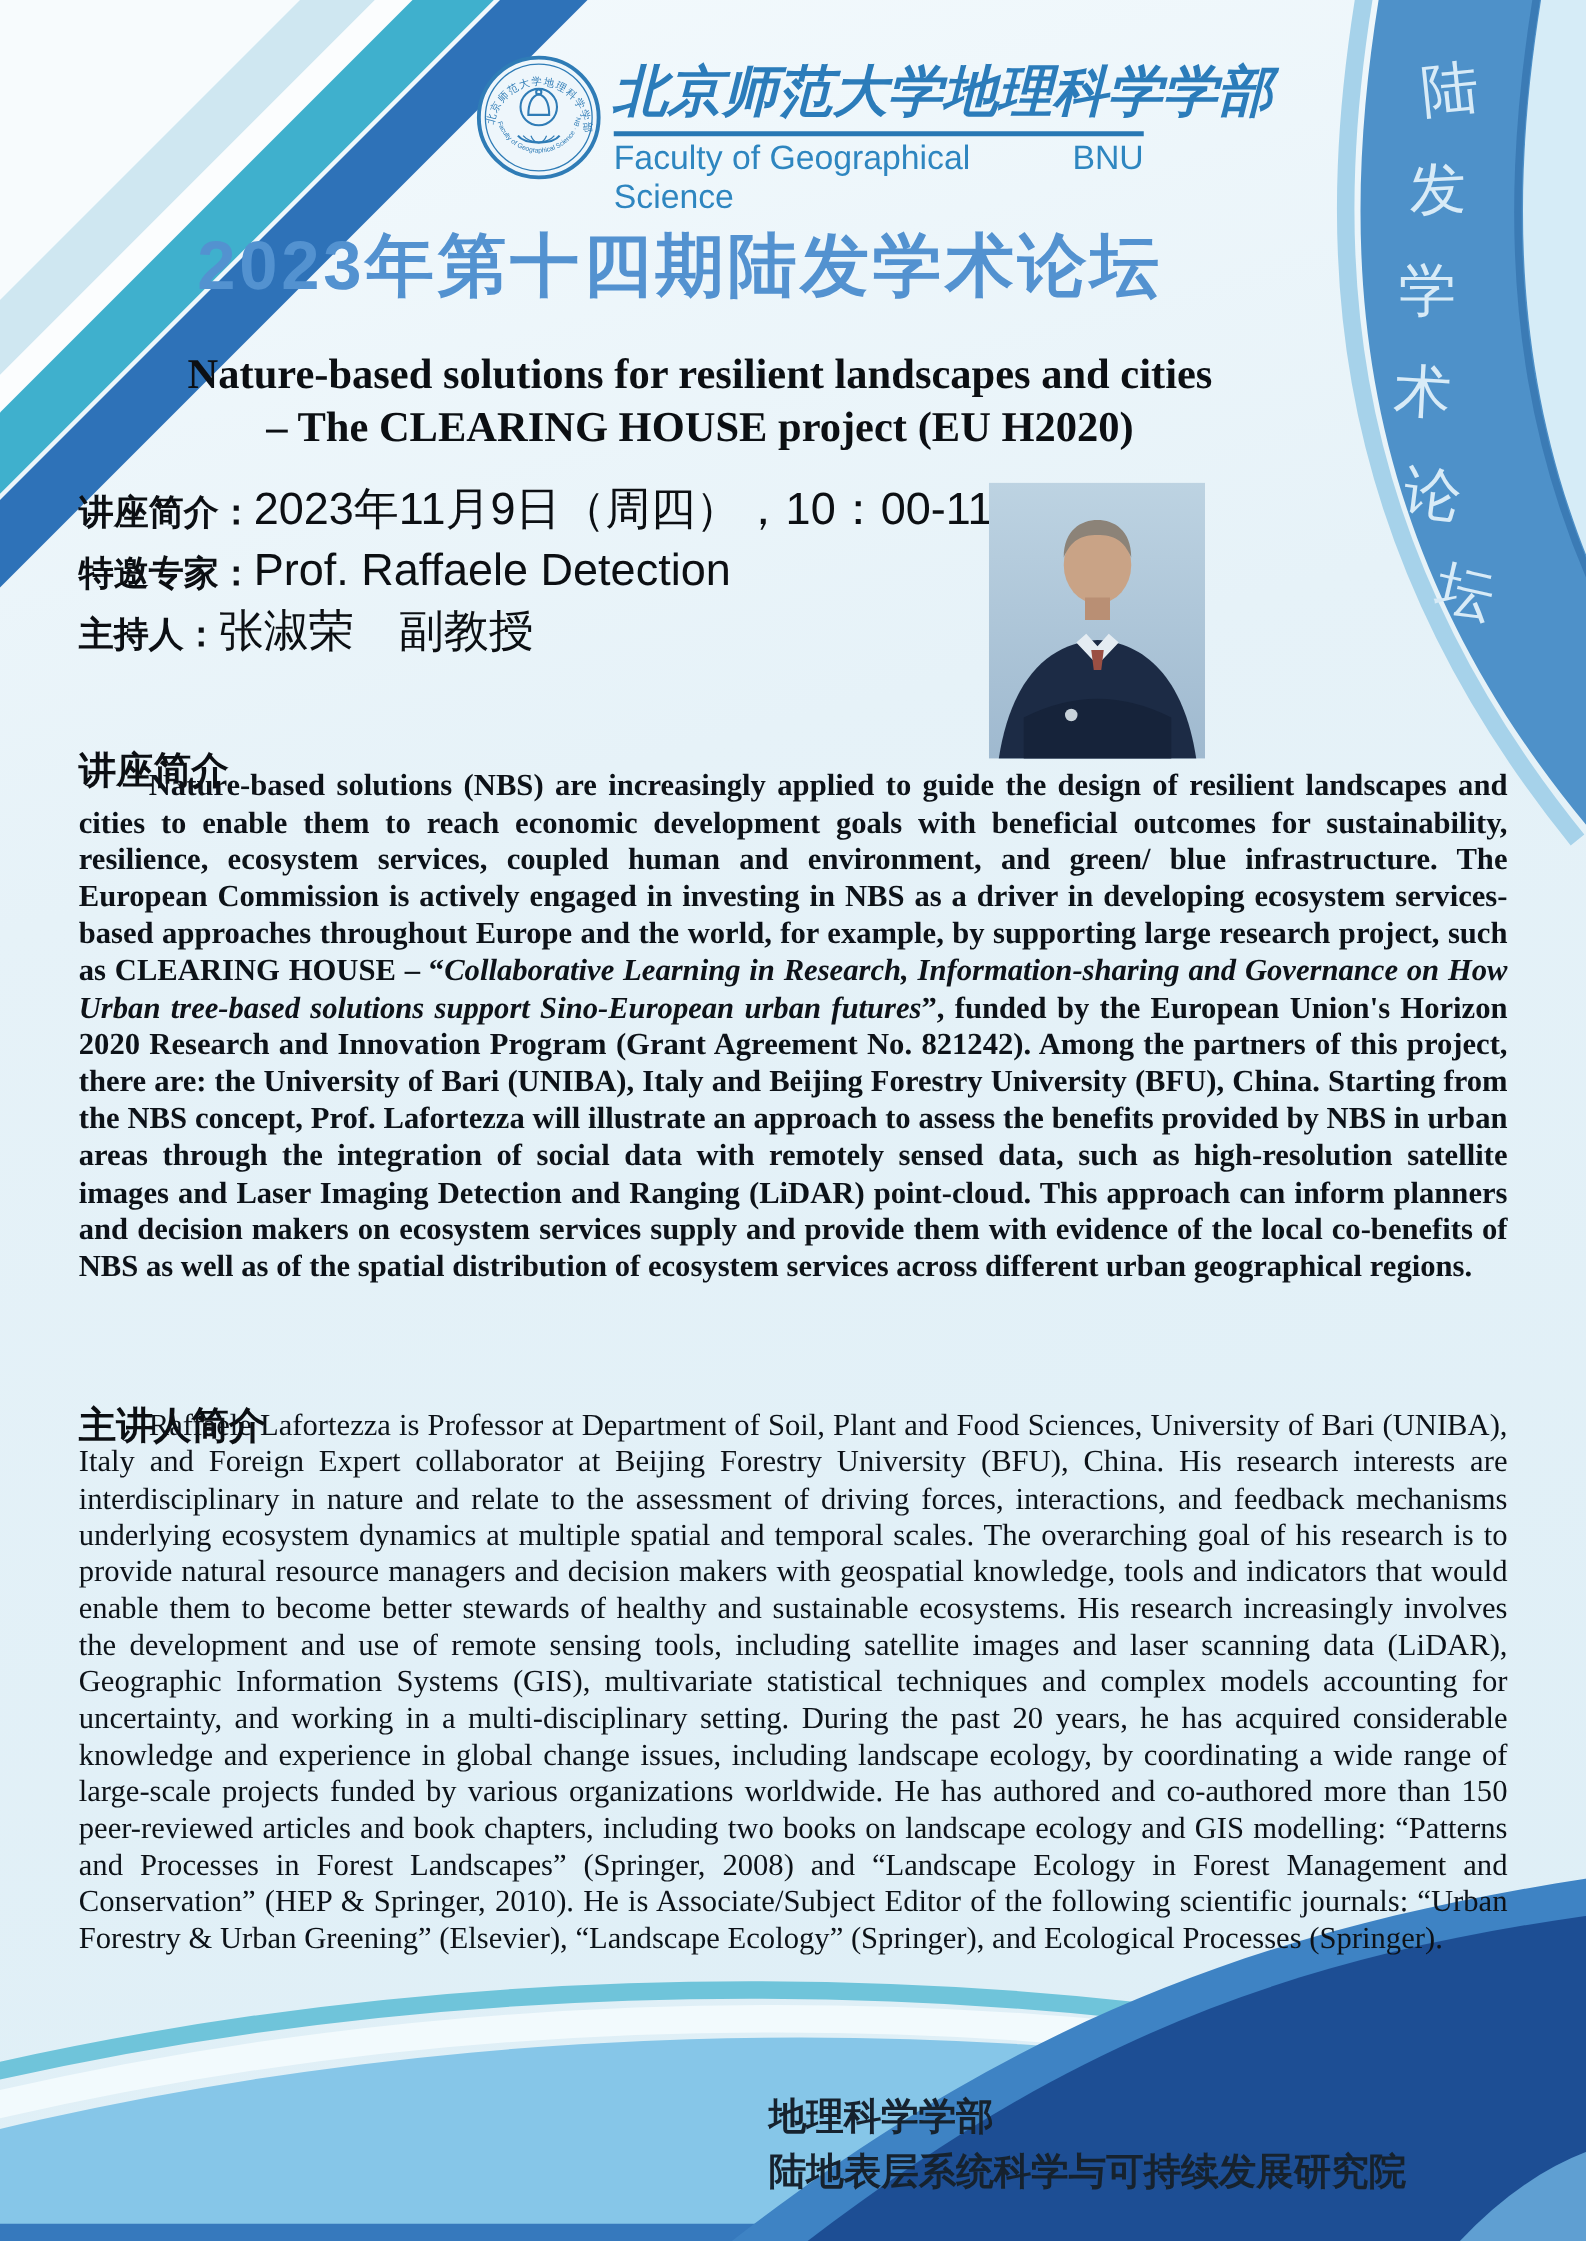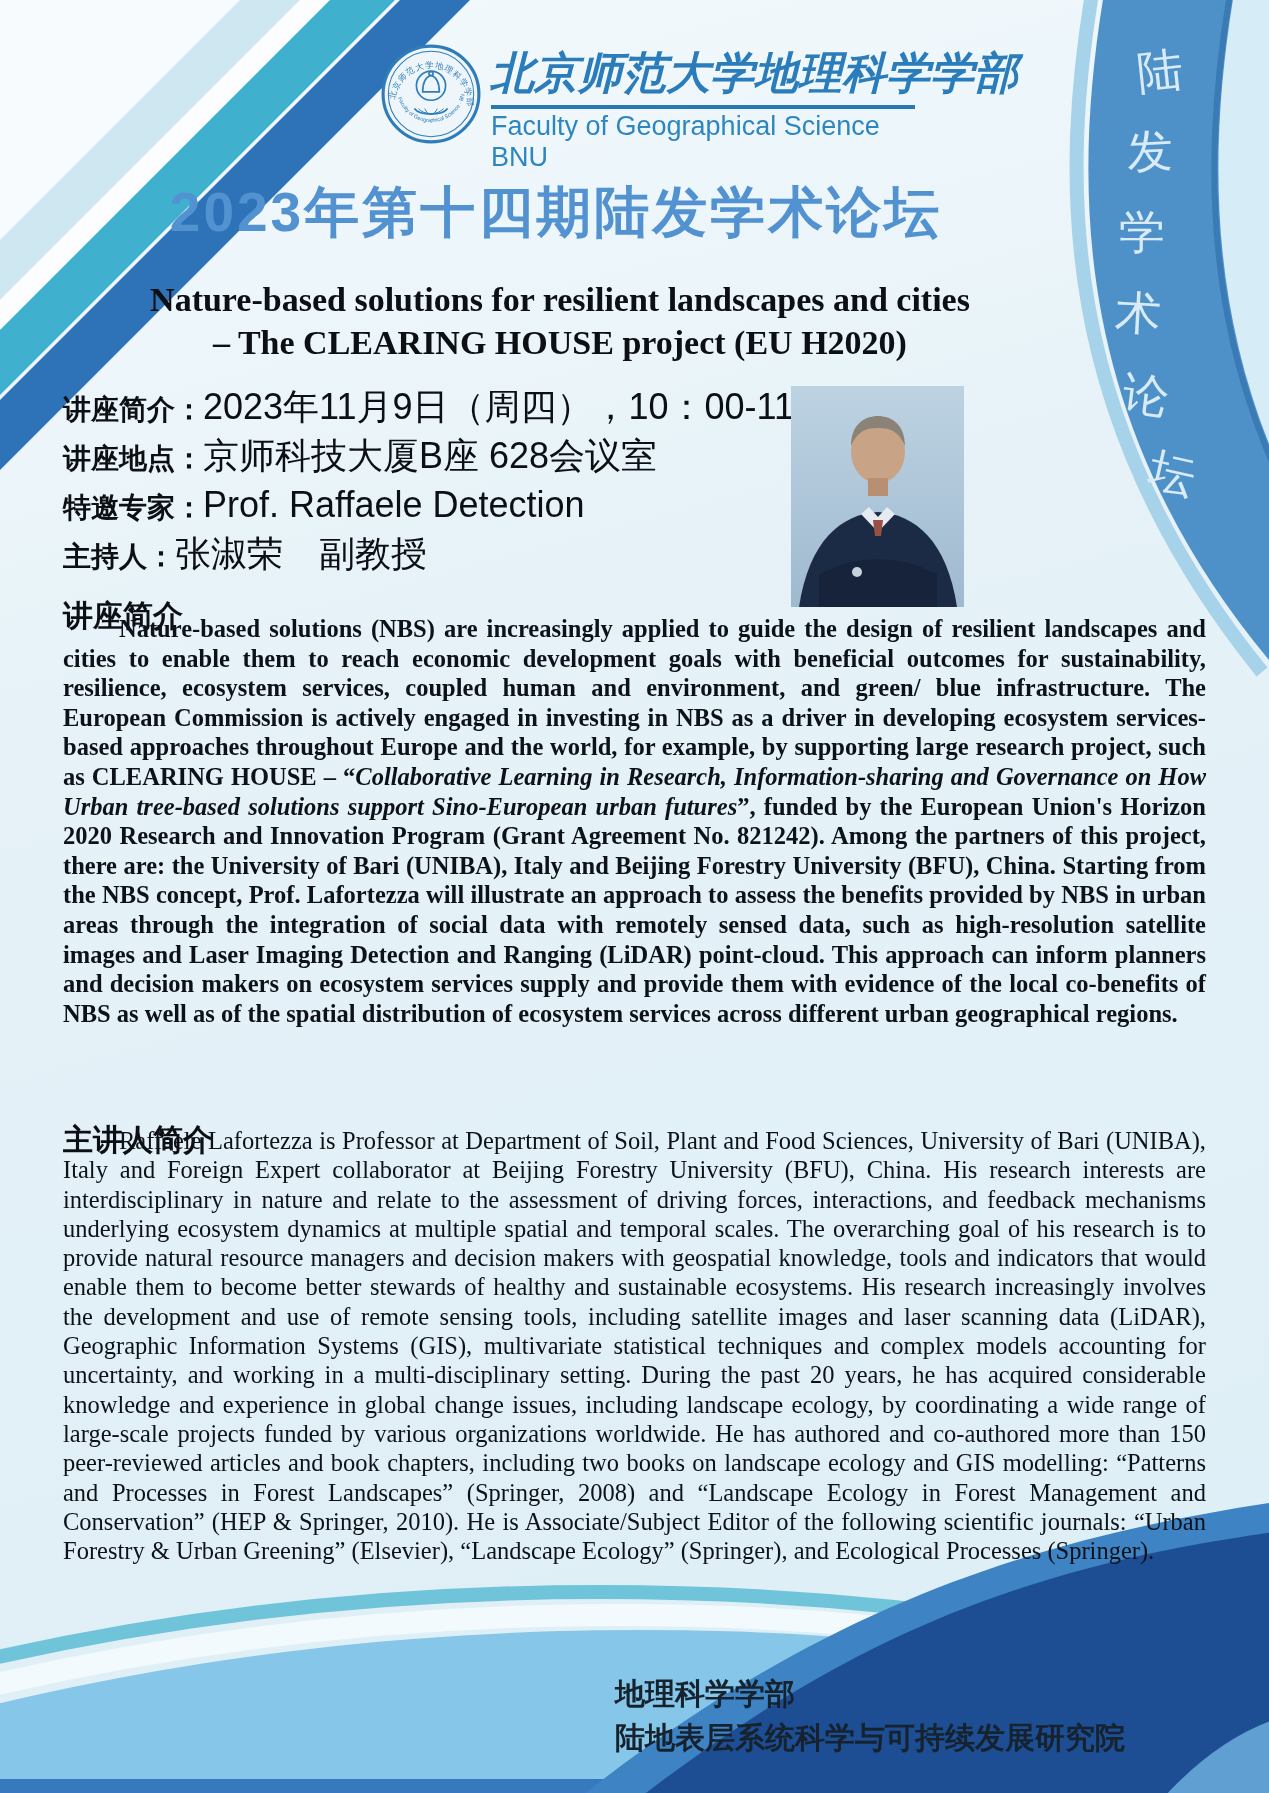--- a/index.html
+++ b/index.html
@@ -17,33 +17,33 @@
   .logo{position:absolute;left:381px;top:44px;width:100px;height:100px;}
   .org-cn{
     position:absolute;left:490px;top:44px;width:430px;
     font-family:"Liberation Serif",serif;font-style:italic;font-weight:bold;
     font-size:44px;color:#2b7cba;white-space:nowrap;
   }
   .org-rule{position:absolute;left:491px;top:105px;width:424px;height:4px;background:#2878b4;}
   .org-en-row{
     position:absolute;left:491px;top:111px;width:424px;
     display:flex;justify-content:space-between;align-items:baseline;
-    font-family:"Liberation Sans",sans-serif;font-size:27px;color:#2e86c0;flex-direction:column;
+    font-family:"Liberation Sans",sans-serif;font-size:27px;color:#2e86c0;
   }
 
   
   .vchar{
     position:absolute;z-index:2;
     font-family:"Liberation Serif",serif;font-size:46px;color:#d8ebf7;
     transform:translate(-50%,-50%);
   }
 
   
   .title-cn{
-    position:absolute;left:56px;top:176px;width:1000px;text-align:center;
+    position:absolute;left:44px;top:176px;width:1000px;text-align:center;
     font-family:"Liberation Sans",sans-serif;font-weight:bold;
     font-size:55px;letter-spacing:3px;color:#5392d0;white-space:nowrap;
   }
   .title-en{
     position:absolute;left:60px;top:278px;width:1000px;text-align:center;
     font-family:"Liberation Serif",serif;font-weight:bold;
     font-size:34px;line-height:43px;color:#0c0f13;
   }
 
   
@@ -161,23 +161,20 @@
     <div class="title-en">
       <div>Nature-based solutions for resilient landscapes and cities</div>
       <div>– The CLEARING HOUSE project (EU H2020)</div>
     </div>
 
     <div class="details">
       <div class="detail-row">
         <span class="detail-label">讲座简介：</span><span class="detail-value">2023年11月9日（周四），10：00-11：30</span>
       </div>
       <div class="detail-row">
-        <span class="detail-label">讲座地点：</span><span class="detail-value">京师科技大厦B座 628会议室</span>
-      </div>
-      <div class="detail-row">
         <span class="detail-label">特邀专家：</span><span class="detail-value">Prof. Raffaele Detection</span>
       </div>
       <div class="detail-row">
         <span class="detail-label">主持人：</span><span class="detail-value">张淑荣　副教授</span>
       </div>
     </div>
 
     <div class="photo">
       <svg viewBox="0 0 173 221" width="173" height="221">
         <defs>

